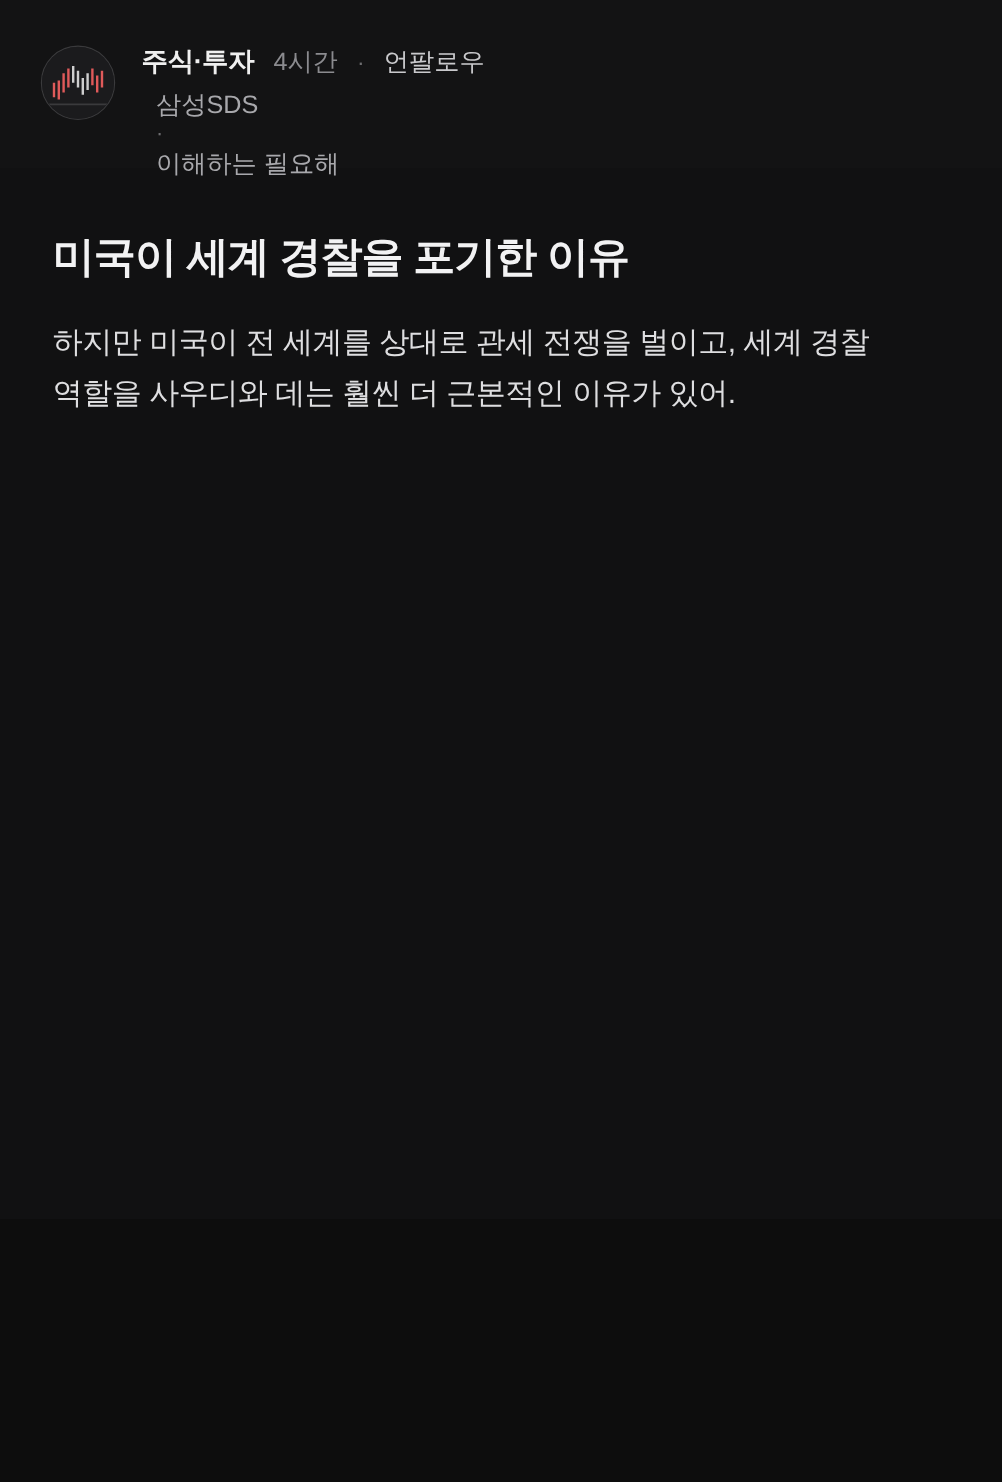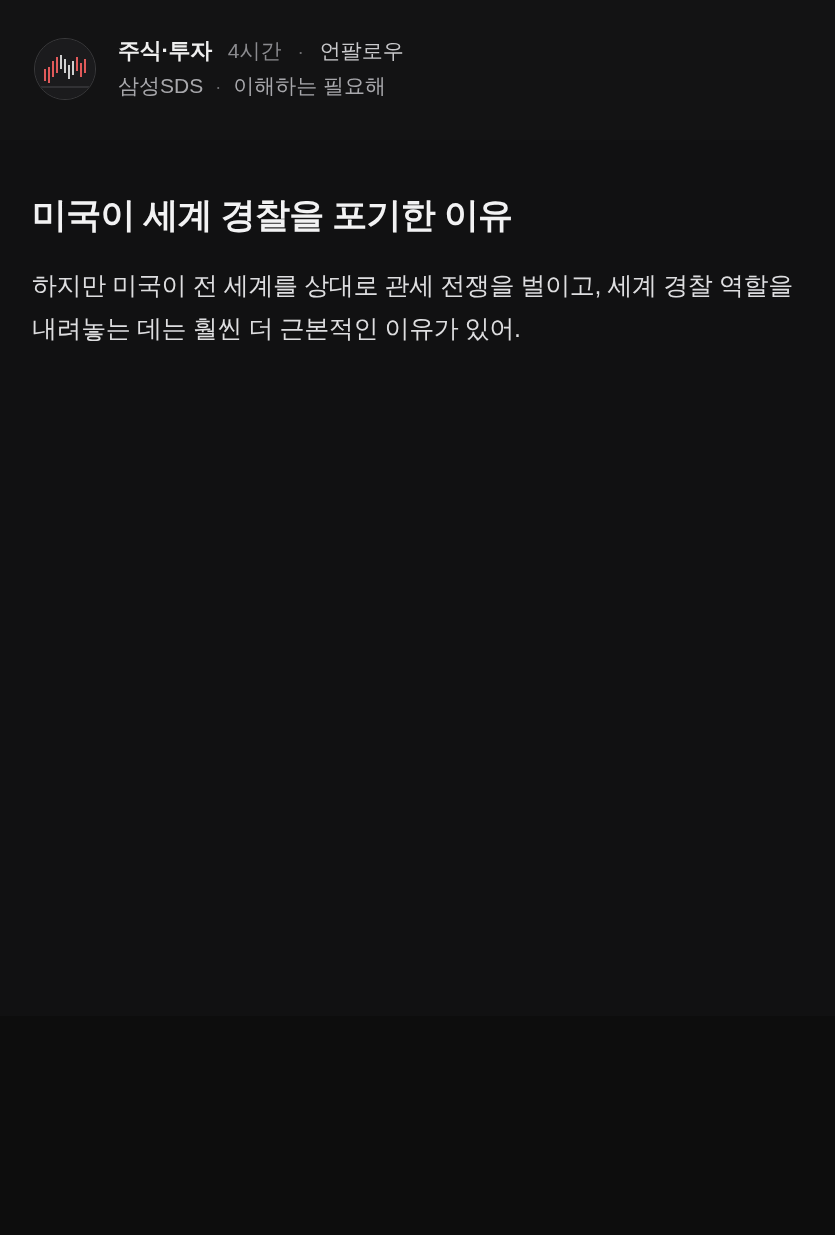--- a/index.html
+++ b/index.html
@@ -82,38 +82,39 @@
     color: #c9c9cc;
     font-size: 21px;
     font-family: Liberation Serif, serif;
   }
 
   .header-line2 {
     display: flex;
     align-items: baseline;
     font-size: 21px;
     color: #9a9a9e;
+    flex-direction: column;
   }
   .ticker {
     color: #a8a8ac;
     font-size: 21px;
   }
   .tag-sep {
     color: #6d6d70;
     font-size: 18px;
     margin: 0 12px;
   }
   .tag {
     color: #a8a8ac;
     font-size: 21px;
   }
 
   
   .post-body {
-    padding: 52px 40px 0 32px;
+    padding: 52px 40px 0 44px;
     flex: 1 1 auto;
   }
 
   .post-title {
     font-size: 35px;
     font-weight: 700;
     color: #f2f2f3;
     letter-spacing: -0.8px;
     margin: 0 0 26px 0;
     line-height: 1.3;
@@ -167,16 +168,16 @@
         <span class="ticker">삼성SDS</span>
         <span class="tag-sep">·</span>
         <span class="tag">이해하는 필요해</span>
       </div>
     </div>
   </div>
 
   <div class="post-body">
     <h1 class="post-title">미국이 세계 경찰을 포기한 이유</h1>
 
-    <p class="para spacer-after">하지만 미국이 전 세계를 상대로 관세 전쟁을 벌이고, 세계 경찰 역할을 내려놓는 데는 훨씬 더 근본적인 이유가 있어.</p>
+    <p class="para spacer-after">하지만 미국이 전 세계를 상대로 관세 전쟁을 벌이고, 세계 경찰 역할을 사우디와 데는 훨씬 더 근본적인 이유가 있어.</p>
   </div>
 
 </div>
 
 </body></html>

